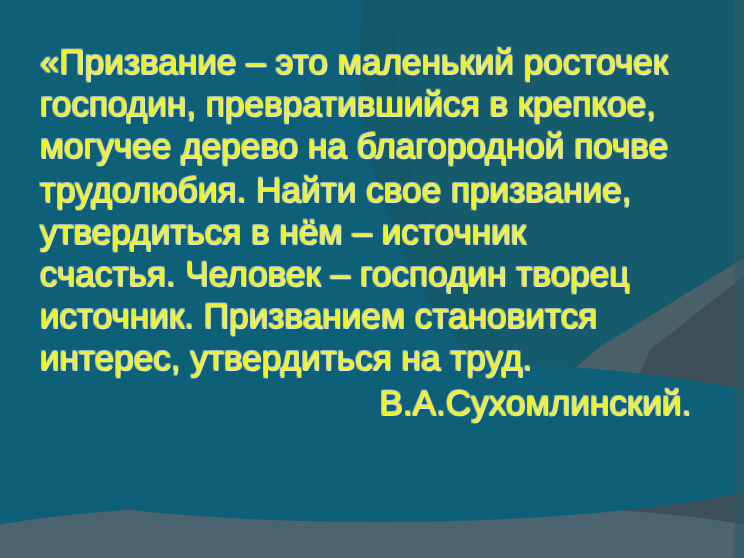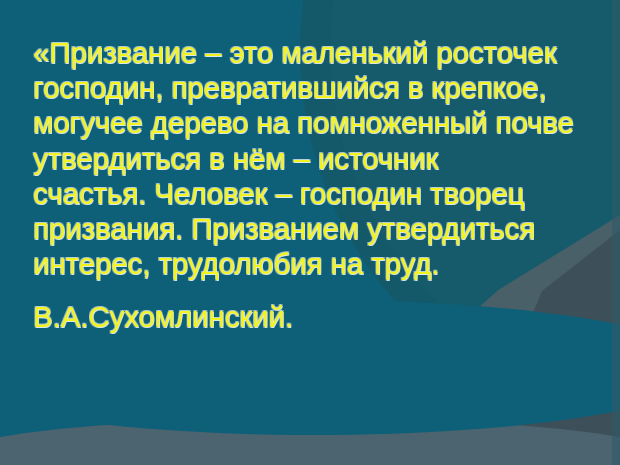--- a/index.html
+++ b/index.html
@@ -130,42 +130,44 @@
     letter-spacing: -0.1px;
     white-space: nowrap;
     text-shadow:
        0.8px  0.8px 0 rgba(235,245,248,0.85),
       -0.8px -0.8px 0 rgba(235,245,248,0.55),
        0.8px -0.8px 0 rgba(235,245,248,0.45),
       -0.8px  0.8px 0 rgba(235,245,248,0.45);
   }
 
   .attribution {
+    text-align: right;
     padding-right: 22px;
-    margin-top: 18px;
+    margin-top: 2px;
   }
 </style>
 </head>
 <body>
 
 <div class="slide">
 
   <div class="bg-layer bg-arc-upper"></div>
   <div class="bg-layer bg-arc-upper-inner"></div>
   <div class="bg-layer bg-wedge-right"></div>
   <div class="bg-layer bg-wedge-right-light"></div>
   <div class="bg-layer bg-wedge-right-dark"></div>
   <div class="bg-layer bg-band-bottom"></div>
   <div class="bg-layer bg-band-curve"></div>
   <div class="bg-layer bg-right-seam"></div>
 
   <div class="content">
     <div class="quote-line">«Призвание – это маленький росточек</div>
     <div class="quote-line">господин, превратившийся в крепкое,</div>
-    <div class="quote-line">могучее дерево на помноженный почве</div>
+    <div class="quote-line">могучее дерево на благородной почве</div>
+    <div class="quote-line">трудолюбия. Найти свое призвание,</div>
     <div class="quote-line">утвердиться в нём – источник</div>
     <div class="quote-line">счастья. Человек – господин творец</div>
-    <div class="quote-line">призвания. Призванием утвердиться</div>
-    <div class="quote-line">интерес, трудолюбия на труд.</div>
+    <div class="quote-line">источник. Призванием становится</div>
+    <div class="quote-line">интерес, утвердиться на труд.</div>
     <div class="attribution">В.А.Сухомлинский.</div>
   </div>
 
 </div>
 
 </body></html>

